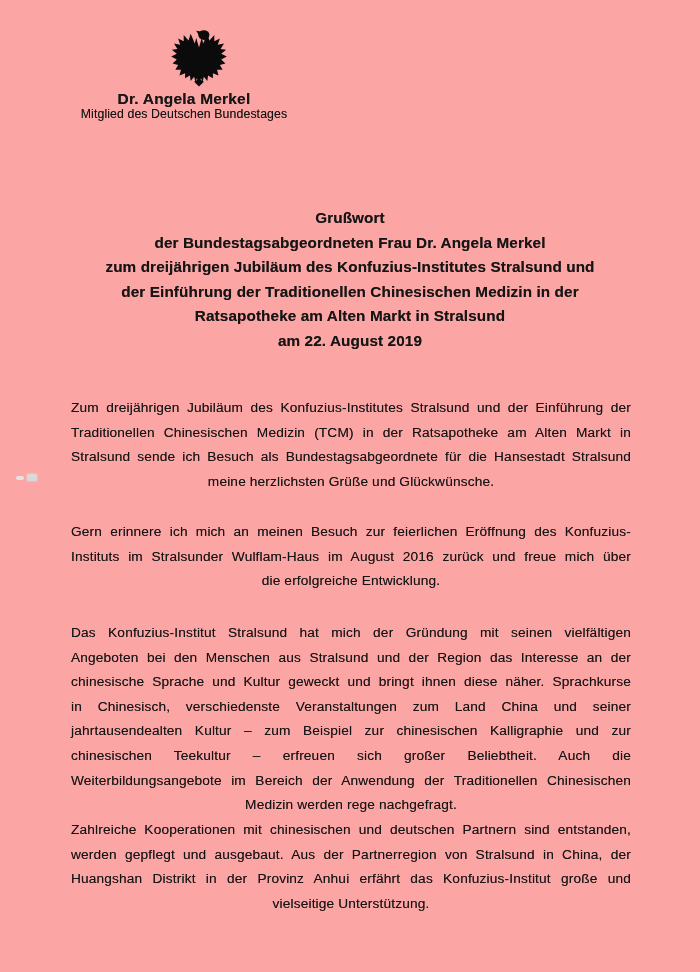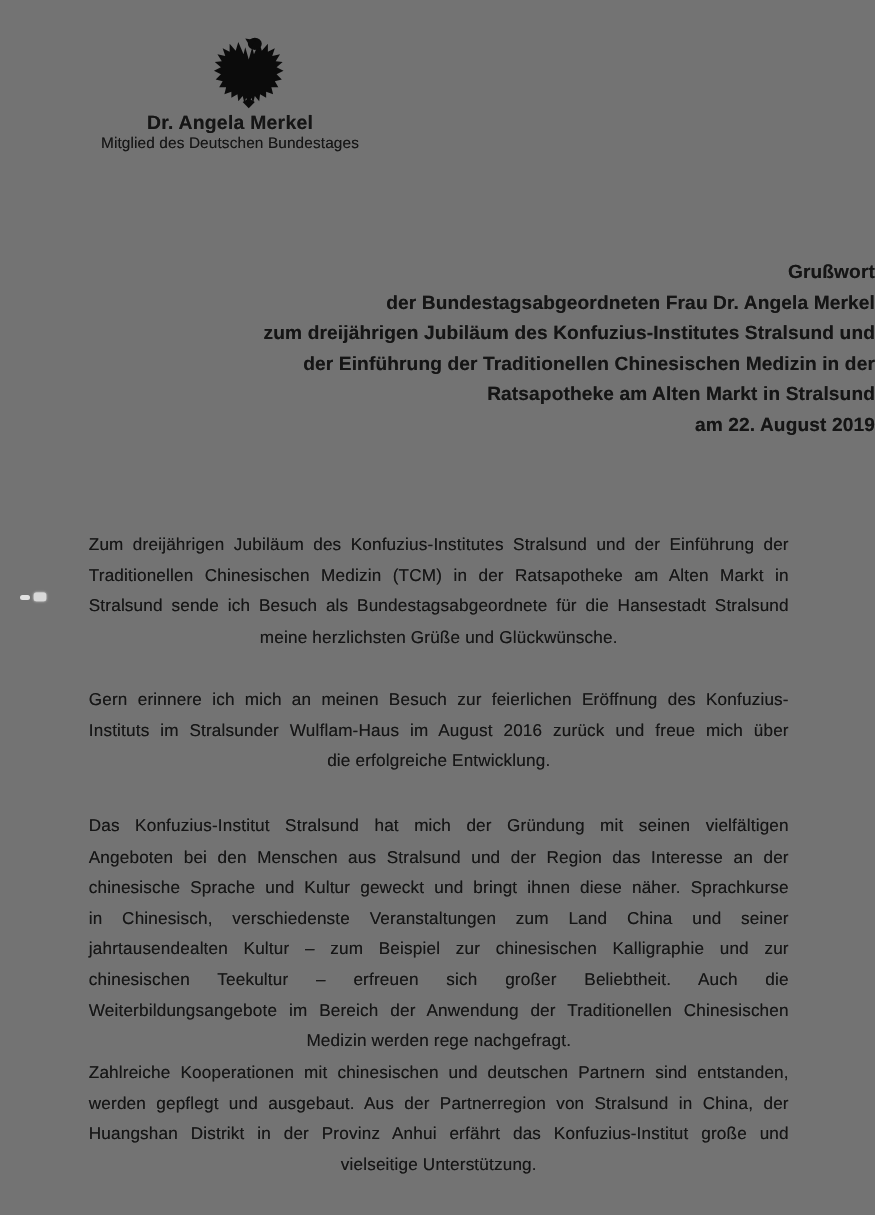--- a/index.html
+++ b/index.html
@@ -4,21 +4,21 @@
 <style>
   html,body{margin:0;padding:0;}
   body{
     background:#888;
     font-family:"Liberation Sans","DejaVu Sans",sans-serif;
   }
   .page{
     position:relative;
     width:700px;height:972px;
     margin:0 auto;
-    background:#737373;
+    background:#fca5a5;
     color:#151515;
     overflow:hidden;
   }
   
   .eagle{
     position:absolute;left:164px;top:26px;
     width:70px;height:64px;
   }
   .lh-text{
     position:absolute;left:36px;top:90px;width:296px;
@@ -41,27 +41,26 @@
     font-weight:bold;font-size:15.3px;line-height:24.6px;
     letter-spacing:.1px;
     text-shadow:0 0 .5px rgba(0,0,0,.5);
   }
   
   .para{
     position:absolute;left:71px;width:560px;
     font-size:13.7px;line-height:24.6px;
     letter-spacing:.15px;
     text-shadow:0 0 .45px rgba(0,0,0,.5);
-    margin-top:28px;
   }
   .p1{top:396px;}
   .p2{top:520px;}
   .p3{top:621px;}
   .p4{top:818px;}
-  .bl{display:block;height:24.6px;overflow:visible;text-align:right;}
+  .bl{display:block;height:24.6px;overflow:visible;}
   .jl{text-align:justify;text-align-last:justify;}
   .ll{text-align:center;}
   
   .artifact{position:absolute;border-radius:2px;}
   .a1{left:16px;top:476px;width:8px;height:4px;background:#e3e3e3;}
   .a2{left:27px;top:474px;width:10px;height:7px;background:#d9d9d9;box-shadow:0 0 2px #e6e6e6;}
 </style>
 </head>
 <body>
 

